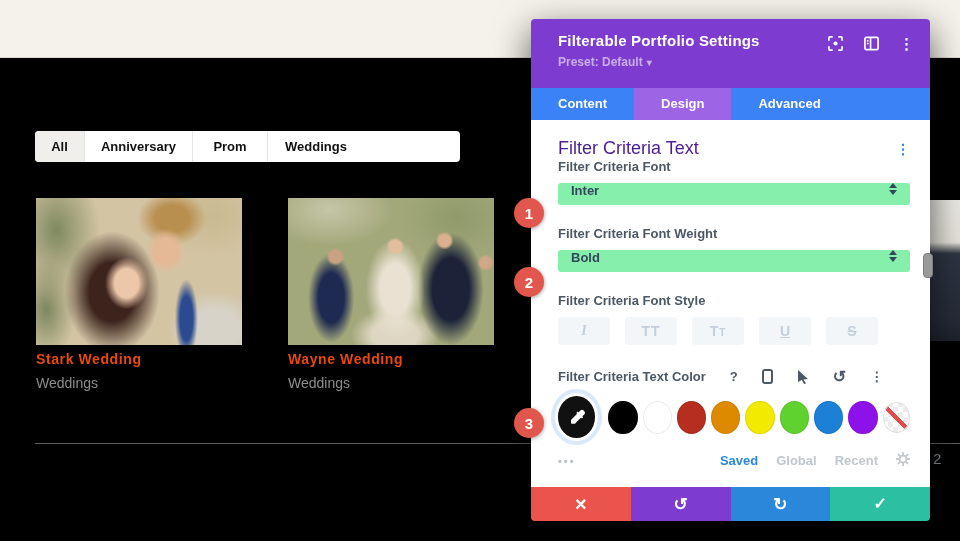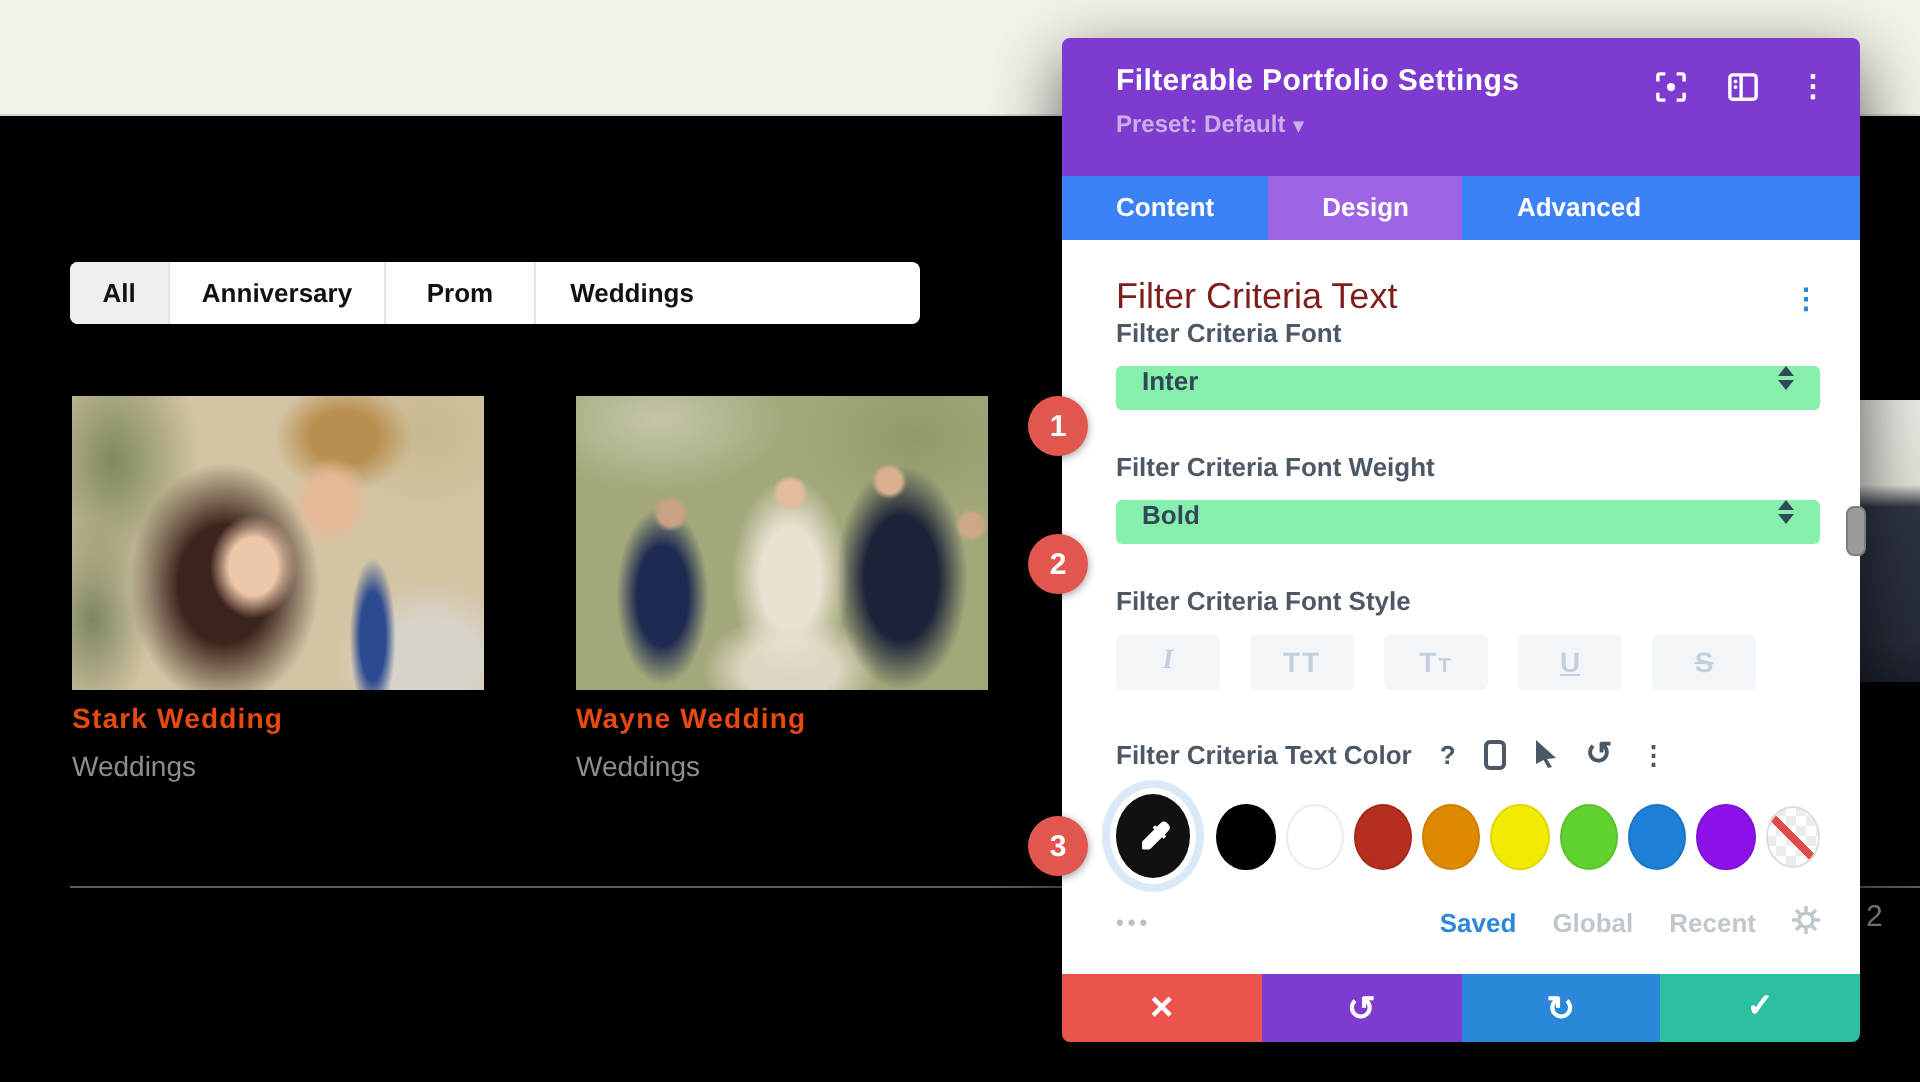--- a/index.html
+++ b/index.html
@@ -62,42 +62,42 @@
   .hdr-icon svg { display:block; }
   .dots-v { color:#fff; font-size:15px; font-weight:bold; line-height:1; cursor:pointer; }
 
   .m-tabs { height:32px; background:#3b82f6; display:flex; }
   .m-tab { padding:0 27px; line-height:32px; color:#fff; font-size:13px; font-weight:bold; cursor:pointer; }
   .m-tab.active { background:#9d64e6; }
 
   .m-body { background:#fff; height:367px; padding:18px 20px 0 27px; position:relative; }
 
   .sec-row { display:flex; justify-content:space-between; align-items:center; }
-  .sec-title { color:#7f1d1d; font-size:18px; }
+  .sec-title { color:#4c1d95; font-size:18px; }
   .sec-dots { color:#2b87da; font-size:14px; font-weight:bold; cursor:pointer; }
 
   .fld-label { font-size:13px; font-weight:bold; color:#4c5866; }
   .select { margin-top:9px; height:22px; background:#86efac; border-radius:3px;
     display:flex; align-items:flex-start; justify-content:space-between; padding:0 13px; cursor:pointer; }
   .select .val { font-size:13px; font-weight:bold; color:#33475b; }
   .sel-arrows { display:flex; flex-direction:column; gap:2px; }
   .sel-arrows i { display:block; width:0; height:0; border-left:4px solid transparent; border-right:4px solid transparent; }
   .sel-arrows .up { border-bottom:5px solid #33475b; }
   .sel-arrows .dn { border-top:5px solid #33475b; }
 
   .style-row { margin-top:9px; display:flex; gap:15px; }
   .style-btn { width:52px; height:28px; background:#f3f6f9; border-radius:3px; color:#c3cfdb;
     font-weight:bold; font-size:14px; display:flex; align-items:center; justify-content:center; cursor:pointer; }
   .g-italic { font-style:italic; font-family:"Liberation Serif", serif; }
   .g-caps   { letter-spacing:1px; }
   .g-smcaps { font-variant:small-caps; letter-spacing:1px; }
   .g-under  { text-decoration:underline; }
   .g-strike { text-decoration:line-through; }
 
-  .color-label-row { margin-top:22px; display:flex; align-items:center; gap:14px; }
+  .color-label-row { margin-top:22px; display:flex; align-items:center; gap:24px; }
   .mini-icon { color:#4c5866; font-size:13px; font-weight:bold; display:flex; align-items:center; justify-content:center; cursor:pointer; }
   .phone-icon { width:11px; height:15px; border:2px solid #4c5866; border-radius:3px; }
   .undo-glyph { font-size:16px; }
 
   .swatch-row { margin-top:10px; display:flex; align-items:center; gap:5px; }
   .dropper { width:42px; height:42px; border-radius:50%; background:#111; display:flex; align-items:center; justify-content:center;
     box-shadow:0 0 0 3px #fff, 0 0 0 7px rgba(43,135,218,.18); margin-right:8px; cursor:pointer; }
   .swatch { width:33px; height:33px; border-radius:50%; box-shadow:inset 0 0 0 1px rgba(0,0,0,.08); cursor:pointer; }
   .swatch-none { width:31px; height:31px; border-radius:50%; cursor:pointer;
     background-image:

